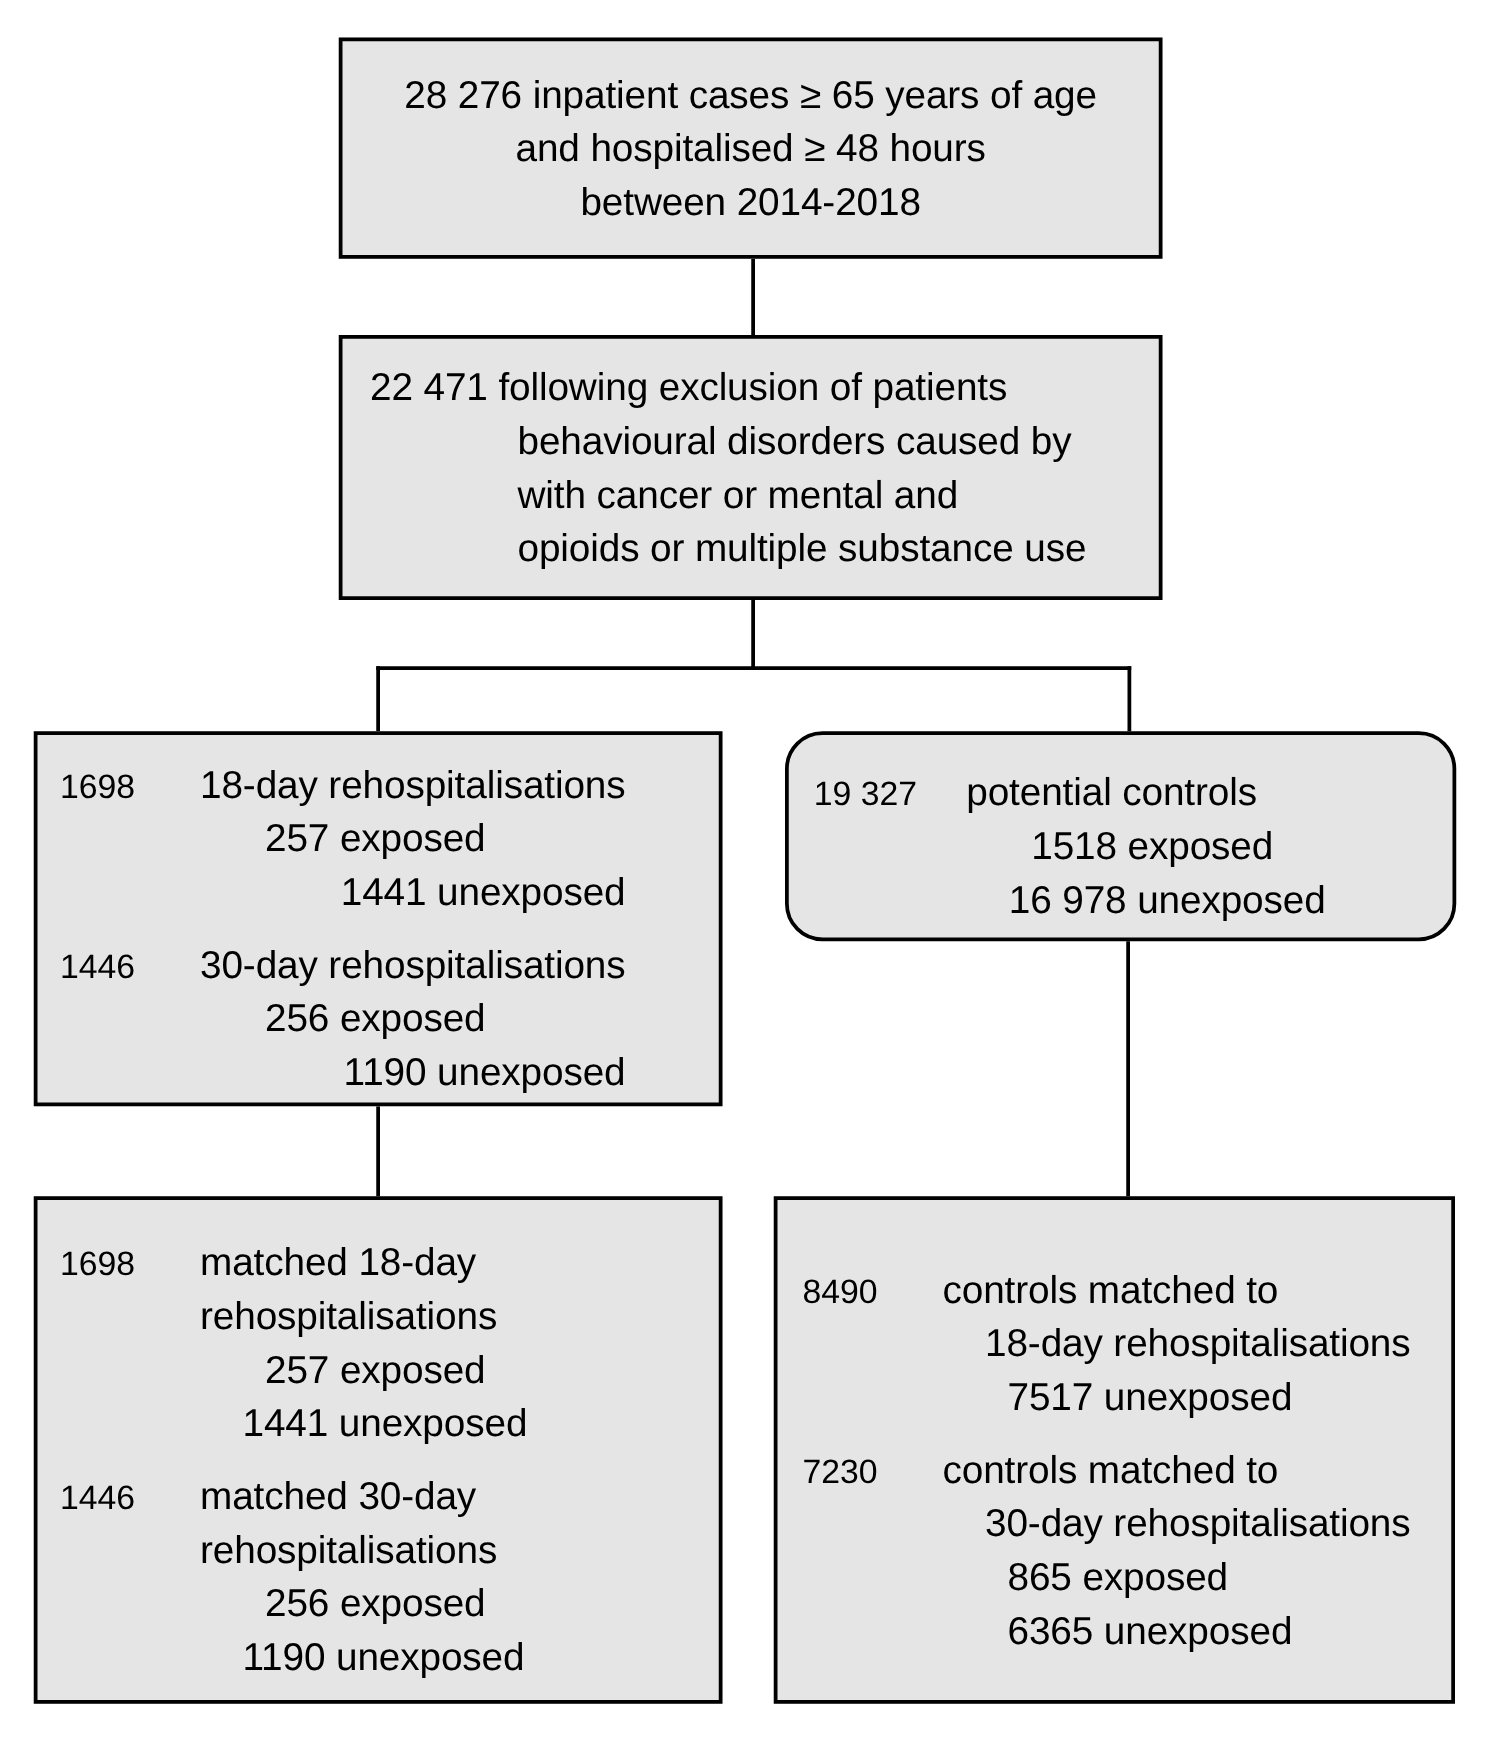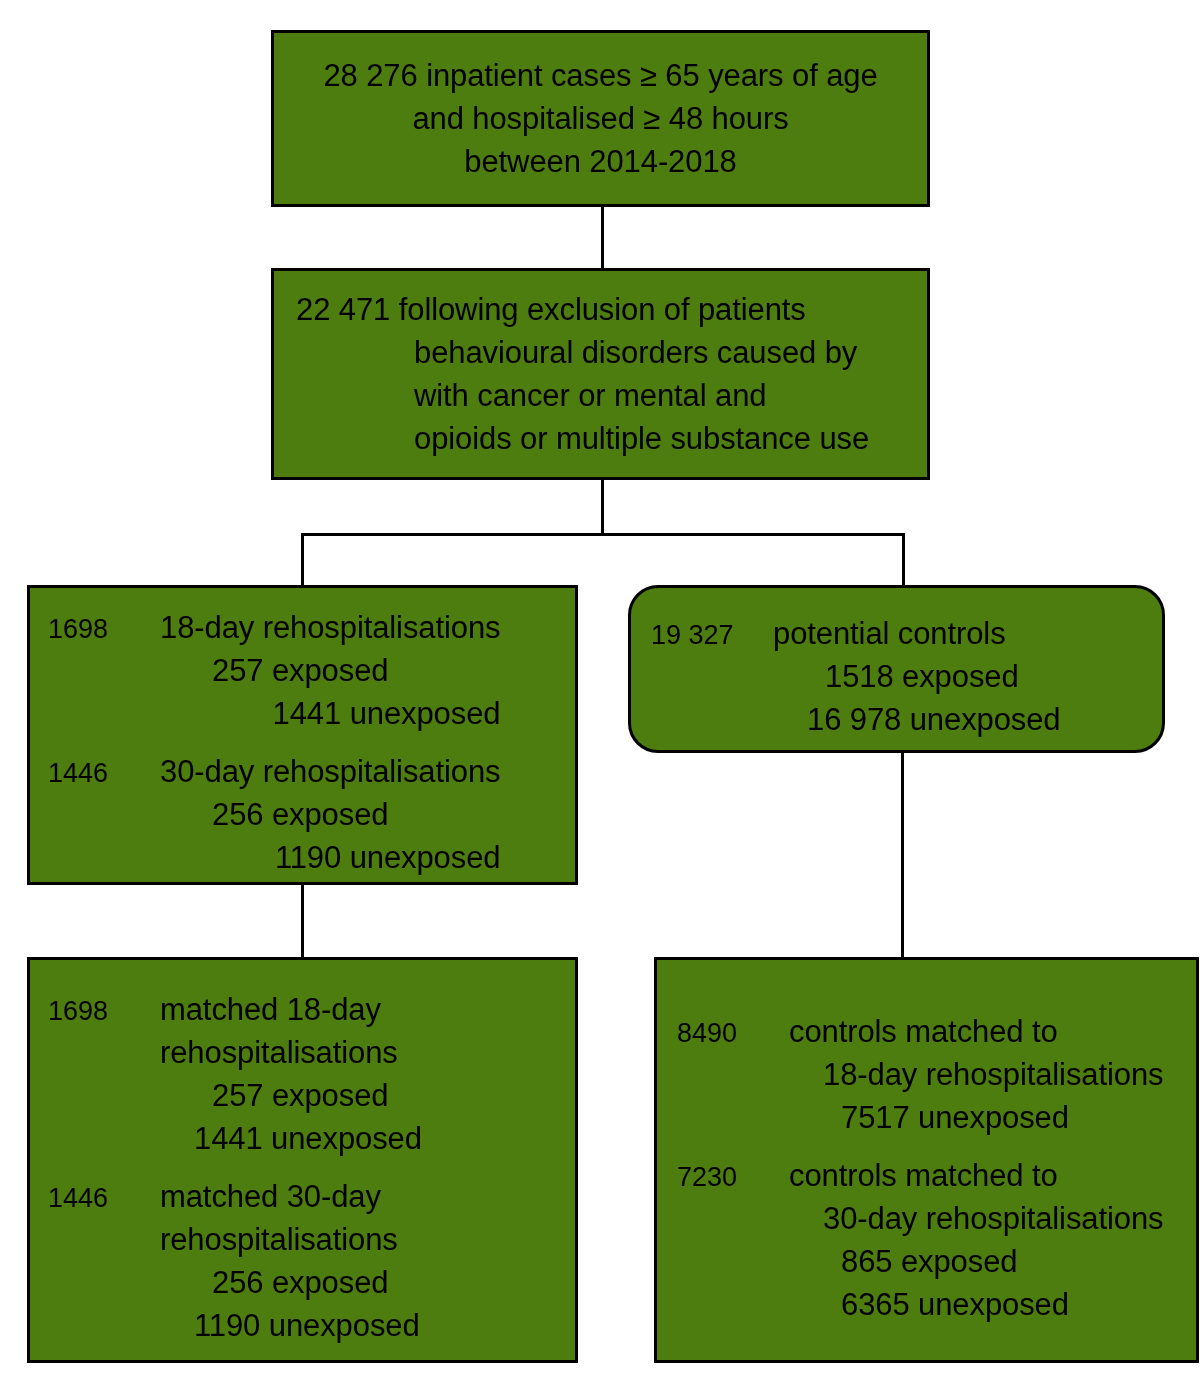--- a/index.html
+++ b/index.html
@@ -16,21 +16,21 @@
     position: relative;
     width: 1200px;
     height: 1392px;
     background: #ffffff;
     overflow: hidden;
   }
   .box {
     position: absolute;
     box-sizing: border-box;
     border: 3px solid #000000;
-    background: #4d7c0f;
+    background: #e5e5e5;
     display: flex;
     flex-direction: column;
     justify-content: center;
     z-index: 2;
   }
   .line {
     position: absolute;
     background: #000000;
     z-index: 1;
   }
@@ -161,21 +161,21 @@
       <span class="num">1446</span>
       <span class="txtcol">
         <span class="tline">matched 30-day</span>
         <span class="tline">rehospitalisations</span>
         <span class="tline sub">256 exposed</span>
         <span class="tline sub2">1190 unexposed</span>
       </span>
     </div>
   </div>
 
-  <div class="box b4b" style="left:654px; top:957px; width:545px; height:406px;">
+  <div class="box b4b" style="left:619px; top:957px; width:545px; height:406px;">
     <div class="row">
       <span class="num">8490</span>
       <span class="txtcol">
         <span class="tline">controls matched to</span>
         <span class="tline sub2">18-day rehospitalisations</span>
         <span class="tline sub">7517 unexposed</span>
       </span>
     </div>
     <div class="row">
       <span class="num">7230</span>

